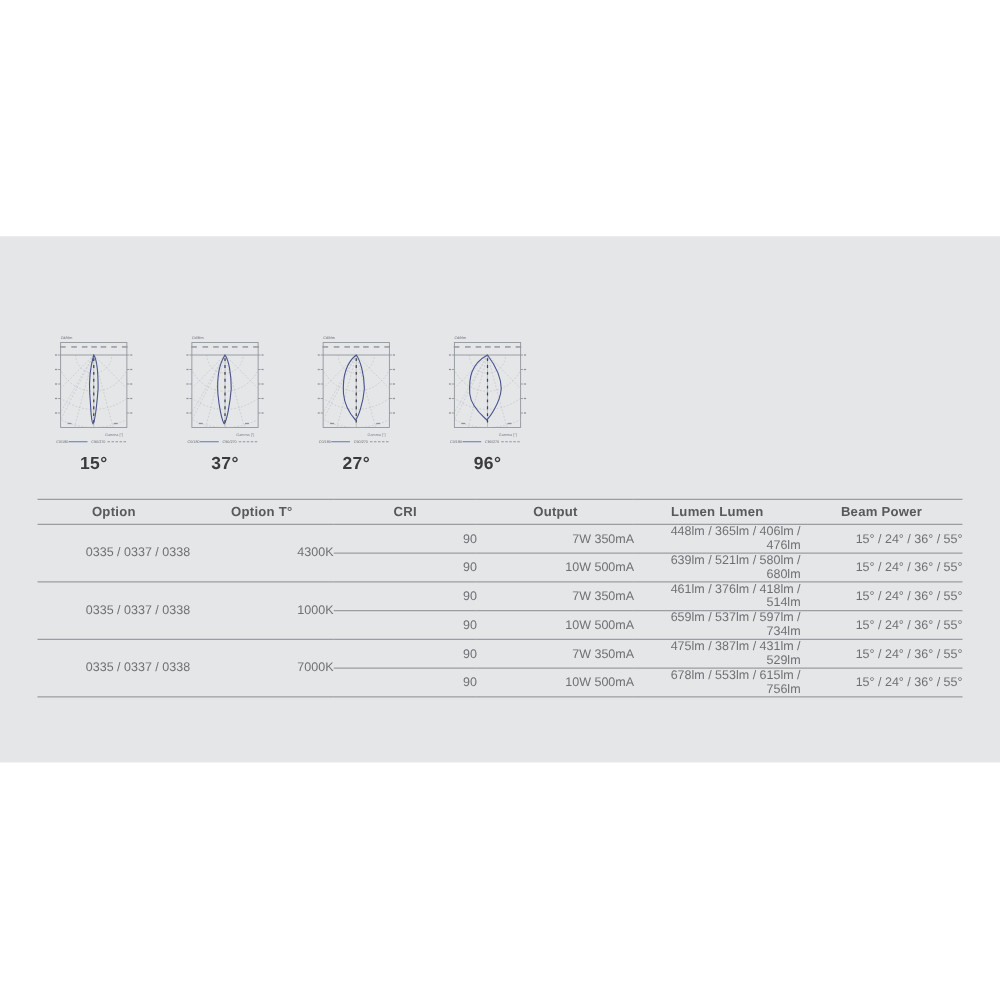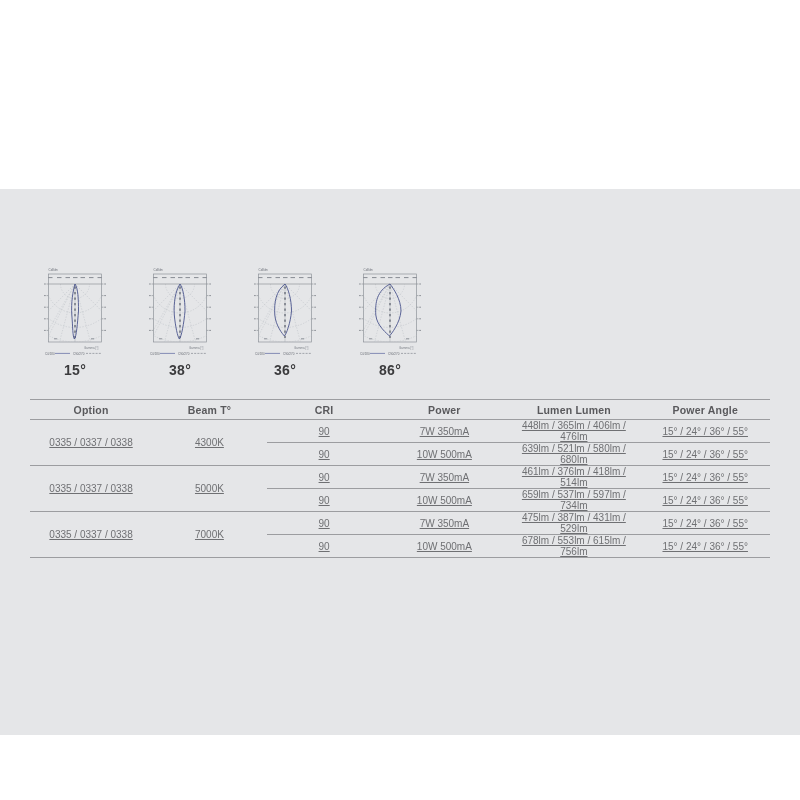--- a/index.html
+++ b/index.html
@@ -1,34 +1,34 @@
 <!DOCTYPE html>
 <html><head>
 <meta charset="utf-8">
 <style>
   * { margin: 0; padding: 0; box-sizing: border-box; }
   html, body { width: 800px; height: 800px; background: #ffffff; overflow: hidden;
     font-family: "Liberation Sans", "DejaVu Sans", sans-serif; }
   .page { position: relative; width: 800px; height: 800px; background: #ffffff; }
   .spacer-top { height: 189px; background: #ffffff; }
-  .band { height: 546px; background: #e5e6e8; }
+  .band { height: 421px; background: #e5e6e8; }
 
   
   .diagrams-row { display: flex; gap: 43px; padding-top: 73px; margin-left: 44px; }
   .diagram { width: 62px; display: flex; flex-direction: column; align-items: center; }
   .diagram svg { display: block; width: 62px; height: 96px; }
   .beam-label { margin-top: 4px; font-size: 14px; font-weight: bold; color: #3b3b3d; letter-spacing: 0.3px; }
 
   
   .table-wrap { margin: 21px 30px 0 30px; }
   table.spec { width: 740px; border-collapse: collapse; table-layout: fixed;
     border-top: 1px solid #9c9da0; border-bottom: 1px solid #9c9da0; }
   table.spec thead th { height: 20px; font-size: 10.5px; font-weight: bold; color: #59595c;
     border-bottom: 1px solid #9c9da0; text-align: center; vertical-align: middle; letter-spacing: 0.2px; }
-  table.spec td { height: 17px; font-size: 10px; color: #6f7073; text-align: center; vertical-align: middle; text-decoration: underline; }
+  table.spec td { height: 17px; font-size: 10px; color: #6f7073; text-align: right; vertical-align: middle; }
   table.spec tbody + tbody tr:first-child td { border-top: 1px solid #9c9da0; }
   table.spec tbody tr.sub-first td.detail { border-bottom: 1px solid #9c9da0; }
 
   .micro { font-size: 3px; fill: #7d8188; }
   .micro-dark { font-size: 3px; fill: #6a6e76; }
 </style>
 </head>
 <body>
 
 <div class="page">
@@ -192,21 +192,21 @@
 
       <text class="micro js-gamma" x="40" y="86.5">Gamma [°]</text>
 
       <g>
         <text class="micro-dark js-leg0" x="1" y="92.5">C0/180</text>
         <line x1="11" y1="91.4" x2="26" y2="91.4" stroke="#6a73a8" stroke-width="0.8"></line>
         <text class="micro-dark js-leg1" x="29" y="92.5">C90/270</text>
         <line x1="42" y1="91.4" x2="57" y2="91.4" stroke="#8f939a" stroke-width="0.8" stroke-dasharray="2,1.2"></line>
       </g>
     </svg>
-    <div class="beam-label">38°</div>
+    <div class="beam-label">37°</div>
   </div>
 
   <div class="diagram">
     <svg viewBox="0 0 62 96">
       <defs></defs>
       <clipPath class="clip" id="clip-2">
               <rect x="4.5" y="12" width="53" height="68"></rect>
             </clipPath>
 
       <text class="micro-dark js-title" x="4.5" y="9">Cd/klm</text>
@@ -275,21 +275,21 @@
 
       <text class="micro js-gamma" x="40" y="86.5">Gamma [°]</text>
 
       <g>
         <text class="micro-dark js-leg0" x="1" y="92.5">C0/180</text>
         <line x1="11" y1="91.4" x2="26" y2="91.4" stroke="#6a73a8" stroke-width="0.8"></line>
         <text class="micro-dark js-leg1" x="29" y="92.5">C90/270</text>
         <line x1="42" y1="91.4" x2="57" y2="91.4" stroke="#8f939a" stroke-width="0.8" stroke-dasharray="2,1.2"></line>
       </g>
     </svg>
-    <div class="beam-label">36°</div>
+    <div class="beam-label">27°</div>
   </div>
 
   <div class="diagram">
     <svg viewBox="0 0 62 96">
       <defs></defs>
       <clipPath class="clip" id="clip-3">
               <rect x="4.5" y="12" width="53" height="68"></rect>
             </clipPath>
 
       <text class="micro-dark js-title" x="4.5" y="9">Cd/klm</text>
@@ -358,42 +358,42 @@
 
       <text class="micro js-gamma" x="40" y="86.5">Gamma [°]</text>
 
       <g>
         <text class="micro-dark js-leg0" x="1" y="92.5">C0/180</text>
         <line x1="11" y1="91.4" x2="26" y2="91.4" stroke="#6a73a8" stroke-width="0.8"></line>
         <text class="micro-dark js-leg1" x="29" y="92.5">C90/270</text>
         <line x1="42" y1="91.4" x2="57" y2="91.4" stroke="#8f939a" stroke-width="0.8" stroke-dasharray="2,1.2"></line>
       </g>
     </svg>
-    <div class="beam-label">86°</div>
+    <div class="beam-label">96°</div>
   </div>
 </div>
 
     <div class="table-wrap">
       <table class="spec">
         <colgroup>
           <col style="width:16.5%">
             <col style="width:15.5%">
             <col style="width:15.5%">
           <col style="width:17%">
             <col style="width:18%">
             <col style="width:17.5%">
         </colgroup>
         <thead>
           <tr>
             <th>Option</th>
-            <th>Beam T°</th>
+            <th>Option T°</th>
             <th>CRI</th>
-            <th>Power</th>
+            <th>Output</th>
             <th>Lumen Lumen</th>
-            <th>Power Angle</th>
+            <th>Beam Power</th>
           </tr>
         </thead>
 
         <tbody>
           <tr class="sub-first">
             <td rowspan="2">0335 / 0337 / 0338</td>
             <td rowspan="2">4300K</td>
             <td class="detail">90</td>
             <td class="detail">7W 350mA</td>
             <td class="detail">448lm / 365lm / 406lm / 476lm</td>
@@ -403,21 +403,21 @@
             <td class="detail">90</td>
             <td class="detail">10W 500mA</td>
             <td class="detail">639lm / 521lm / 580lm / 680lm</td>
             <td class="detail">15° / 24° / 36° / 55°</td>
           </tr>
         </tbody>
 
         <tbody>
           <tr class="sub-first">
             <td rowspan="2">0335 / 0337 / 0338</td>
-            <td rowspan="2">5000K</td>
+            <td rowspan="2">1000K</td>
             <td class="detail">90</td>
             <td class="detail">7W 350mA</td>
             <td class="detail">461lm / 376lm / 418lm / 514lm</td>
             <td class="detail">15° / 24° / 36° / 55°</td>
           </tr>
           <tr>
             <td class="detail">90</td>
             <td class="detail">10W 500mA</td>
             <td class="detail">659lm / 537lm / 597lm / 734lm</td>
             <td class="detail">15° / 24° / 36° / 55°</td>

